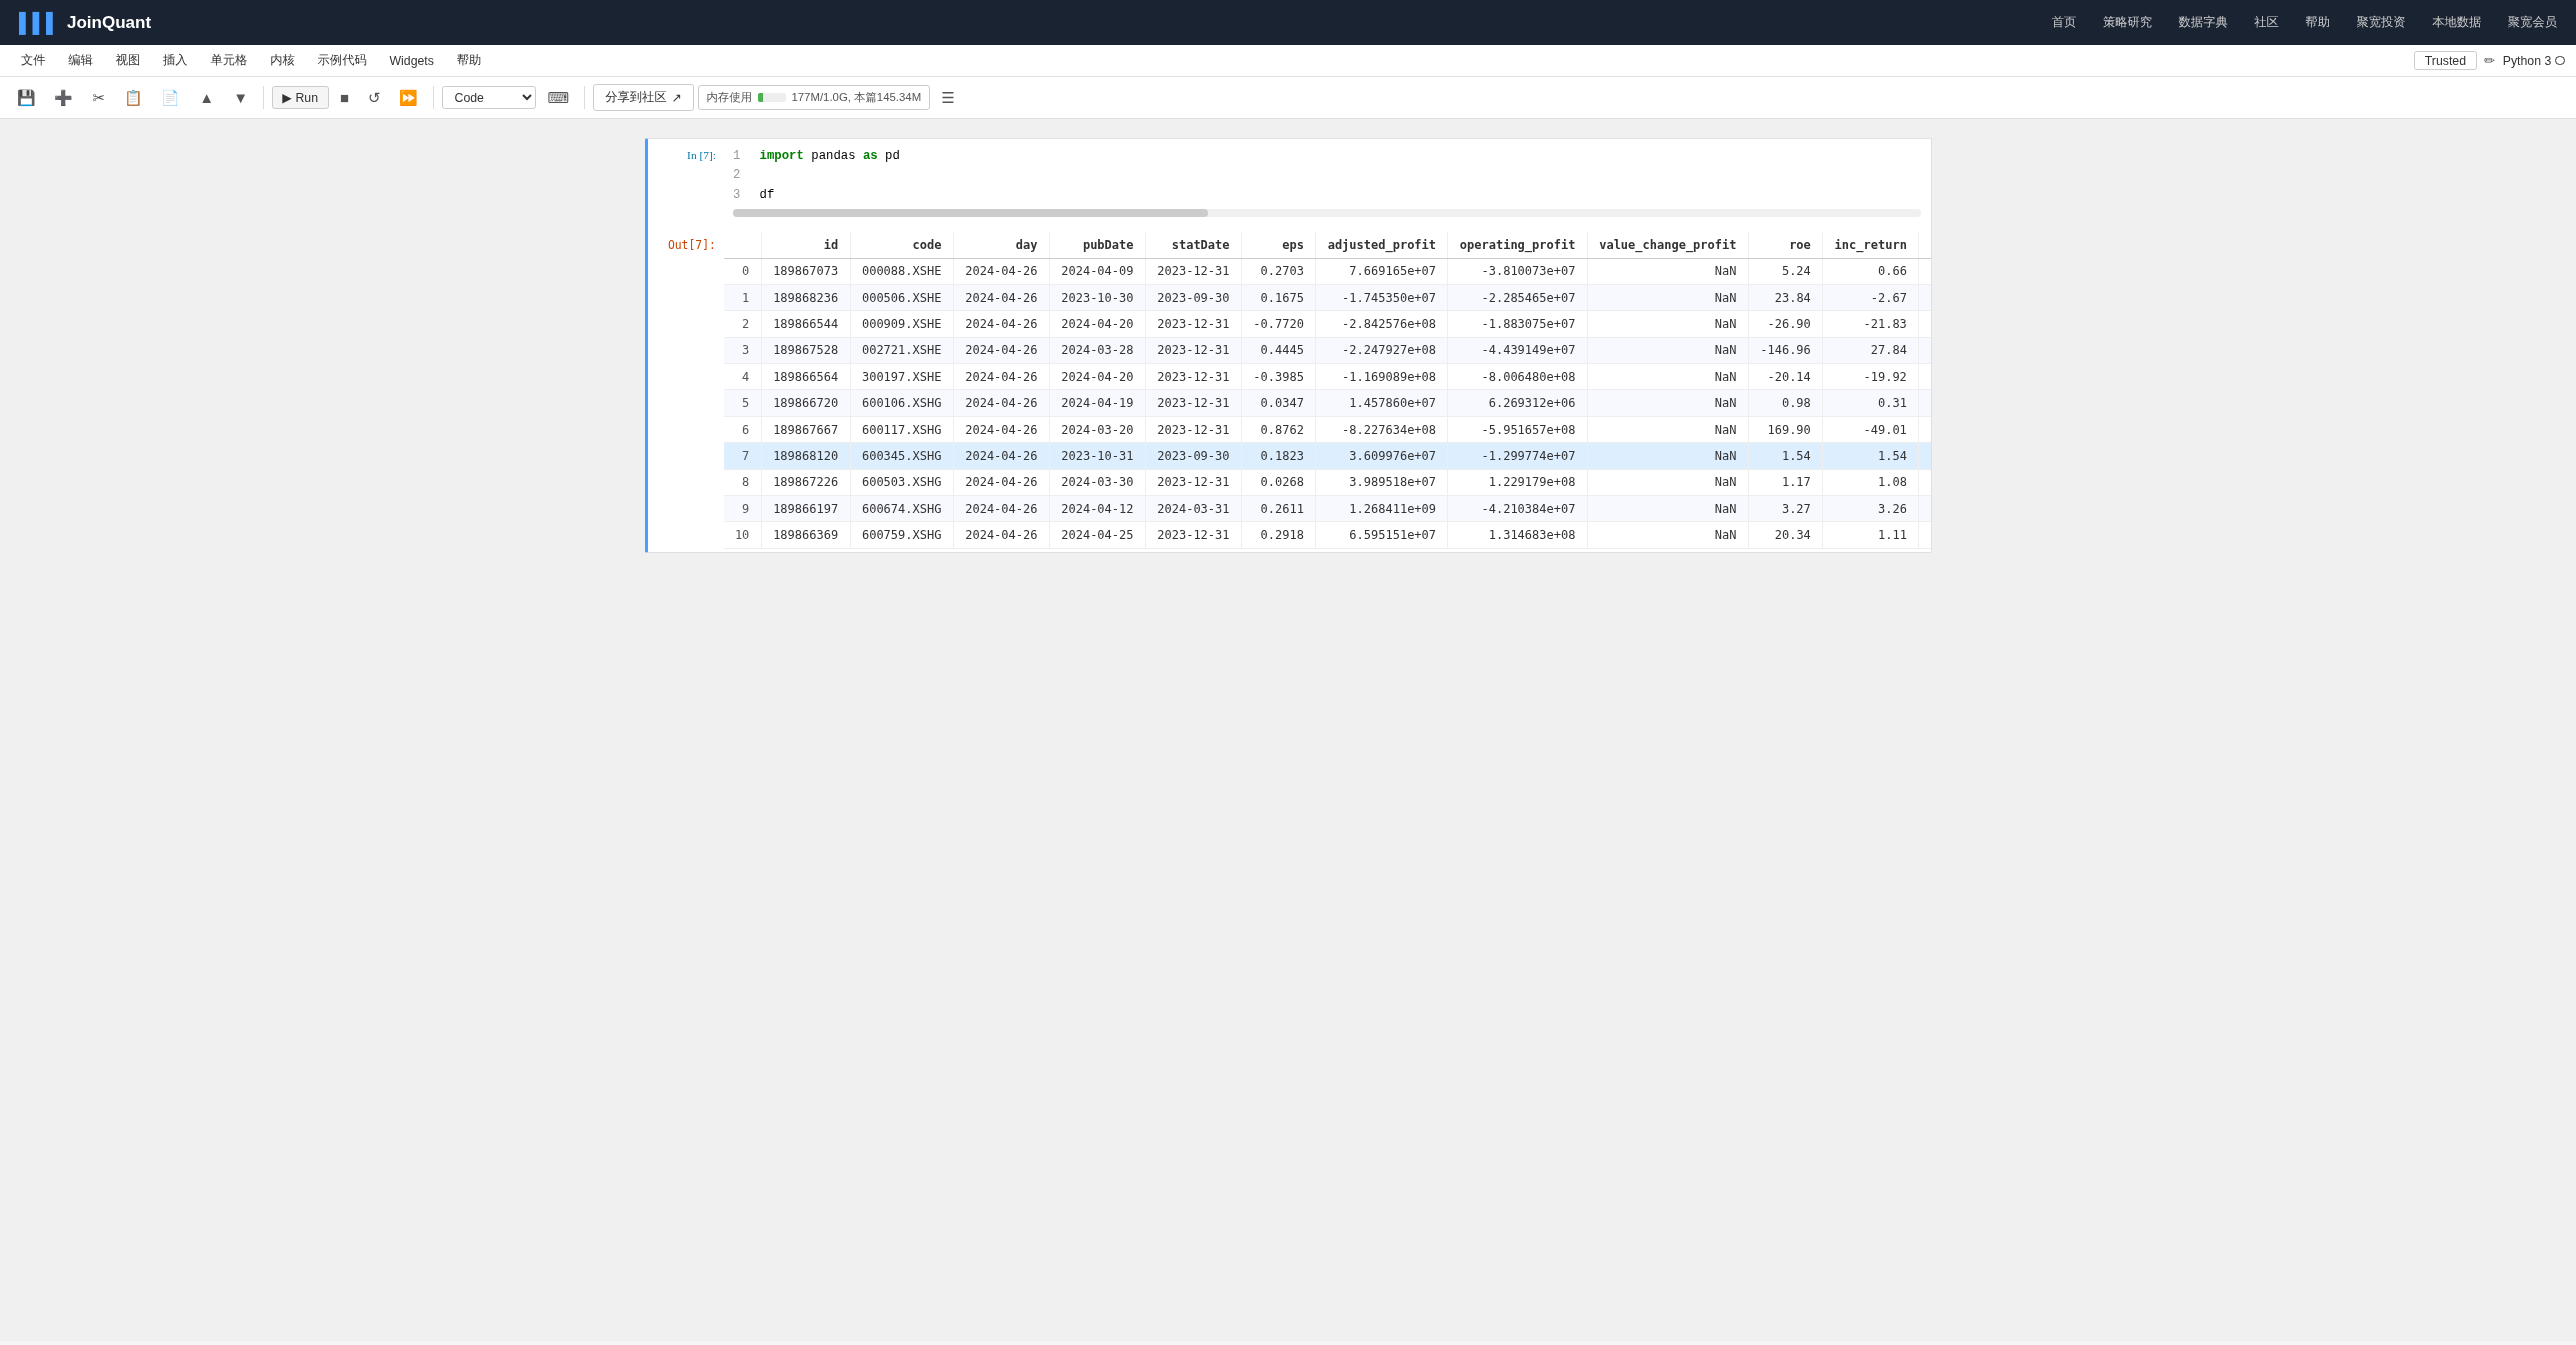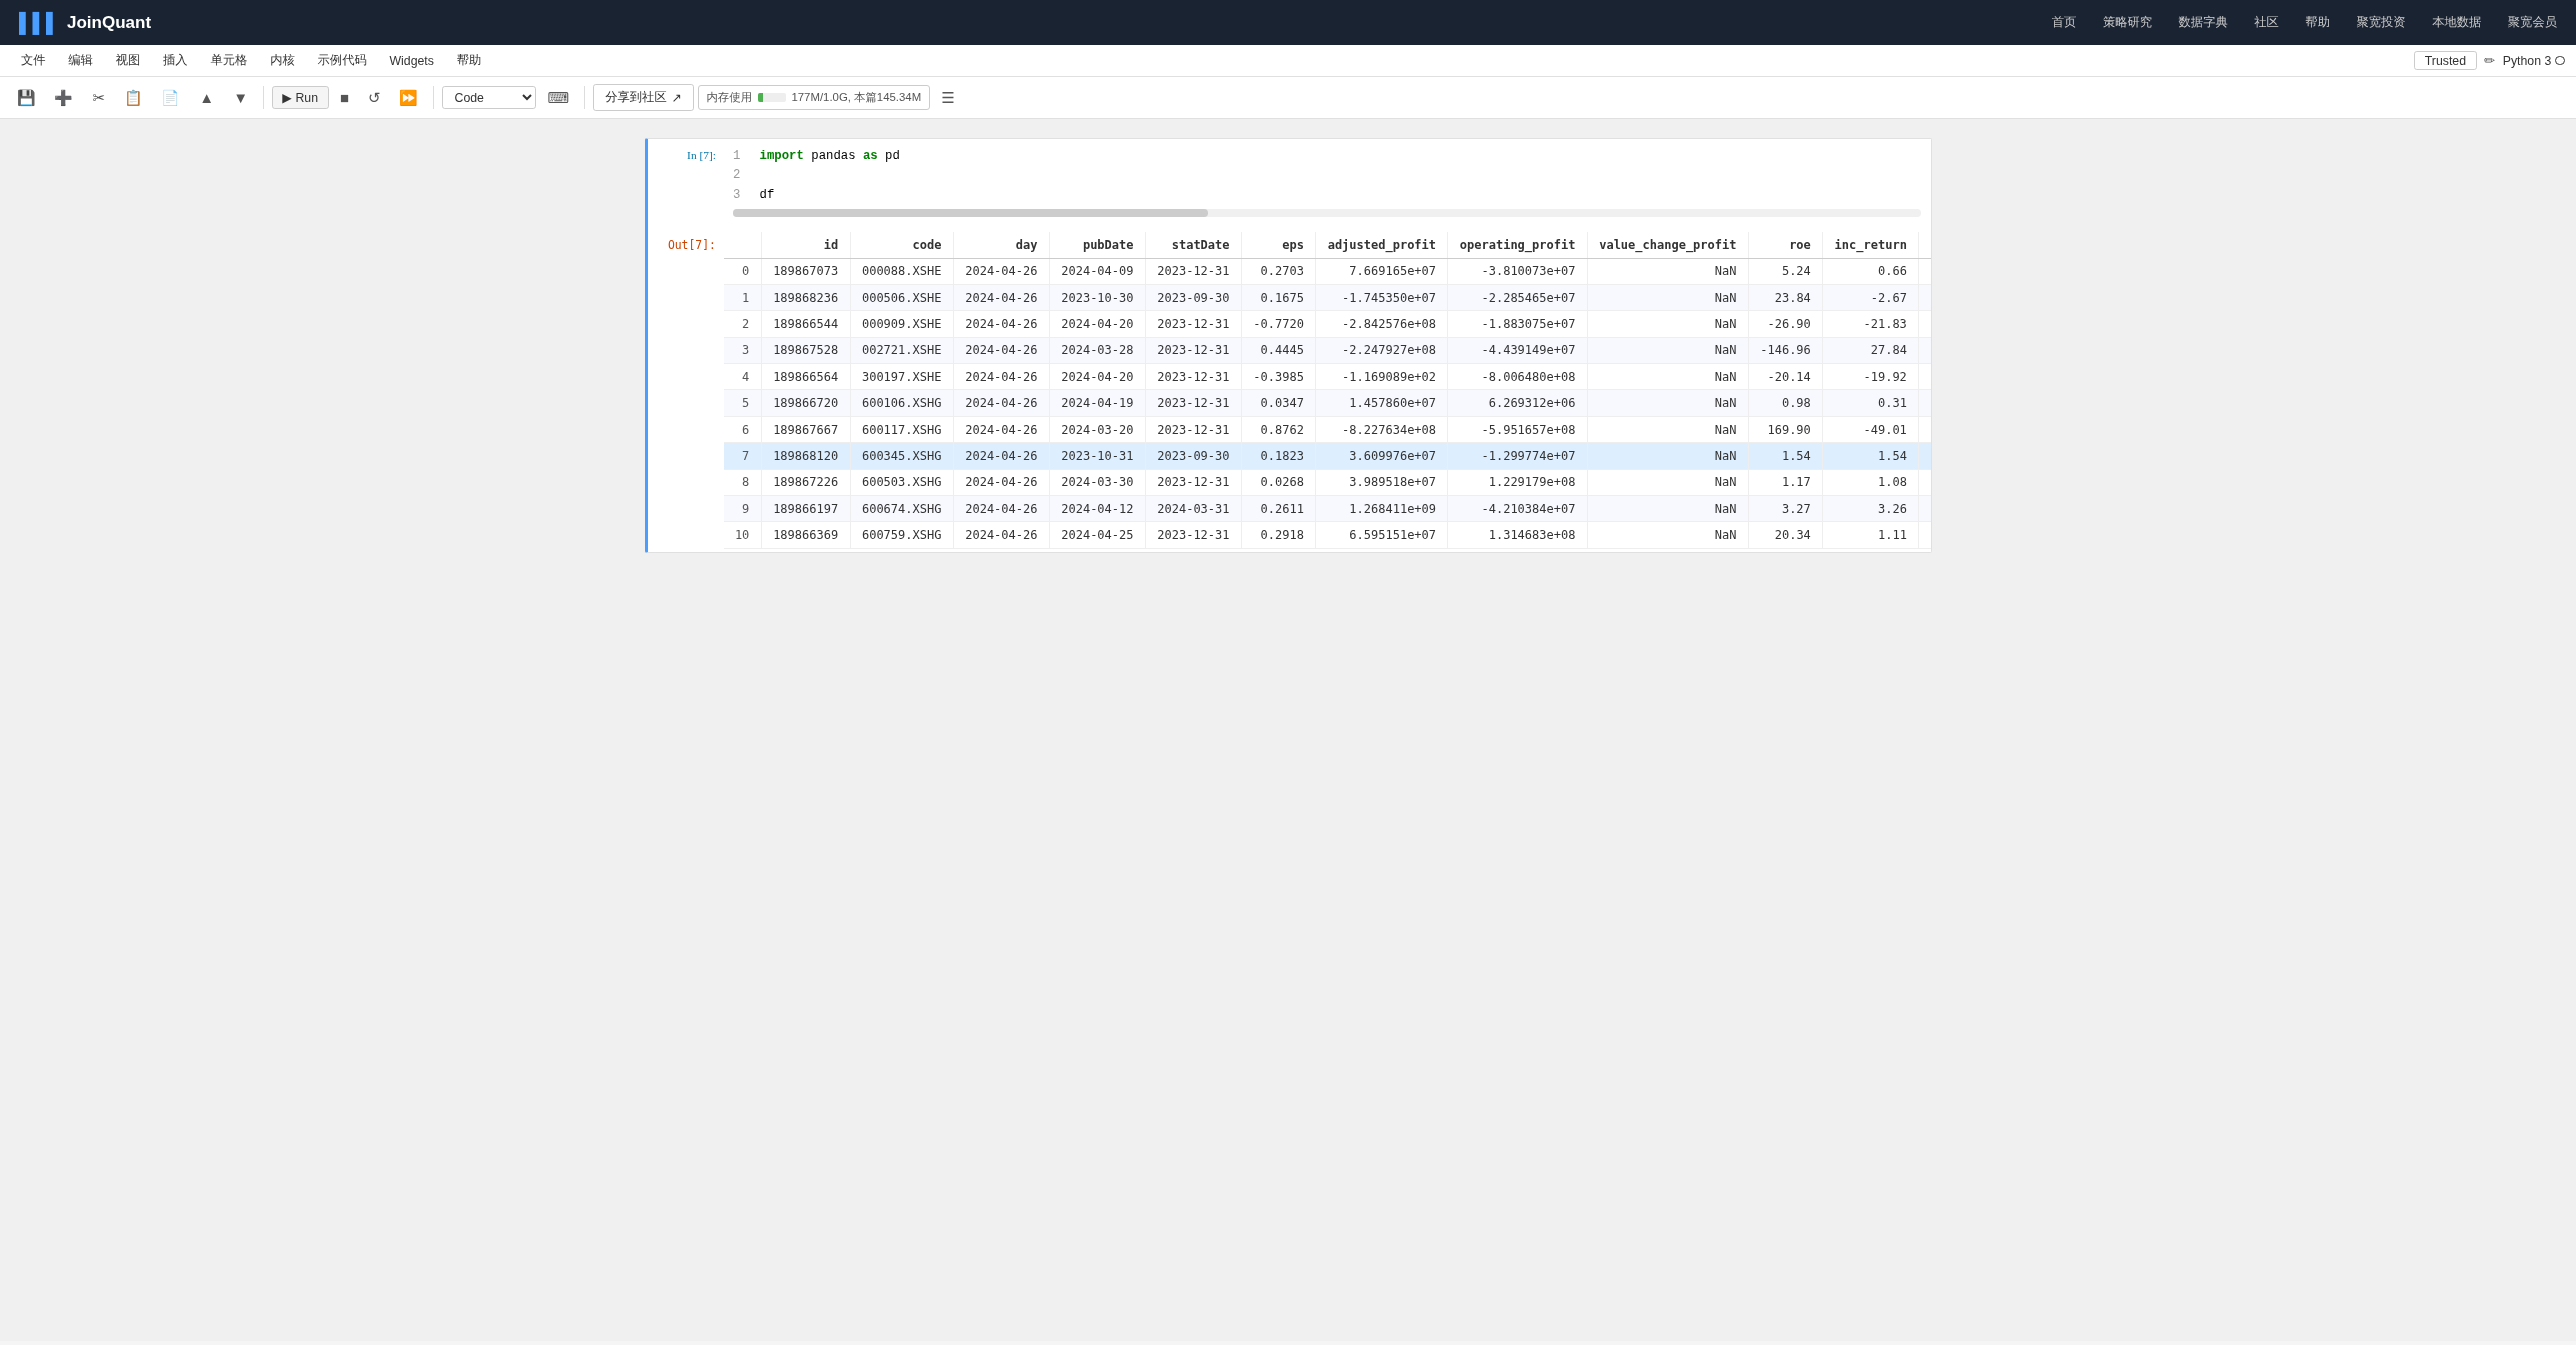--- a/index.html
+++ b/index.html
@@ -487,21 +487,21 @@
                   <td>35.44</td>
                 </tr>
                 <tr>
                   <td>4</td>
                   <td>189866564</td>
                   <td>300197.XSHE</td>
                   <td>2024-04-26</td>
                   <td>2024-04-20</td>
                   <td>2023-12-31</td>
                   <td>-0.3985</td>
-                  <td>-1.169089e+02</td>
+                  <td>-1.169089e+08</td>
                   <td>-8.006480e+08</td>
                   <td>NaN</td>
                   <td>-20.14</td>
                   <td>-19.92</td>
                   <td>-3.81</td>
                 </tr>
                 <tr>
                   <td>5</td>
                   <td>189866720</td>
                   <td>600106.XSHG</td>

